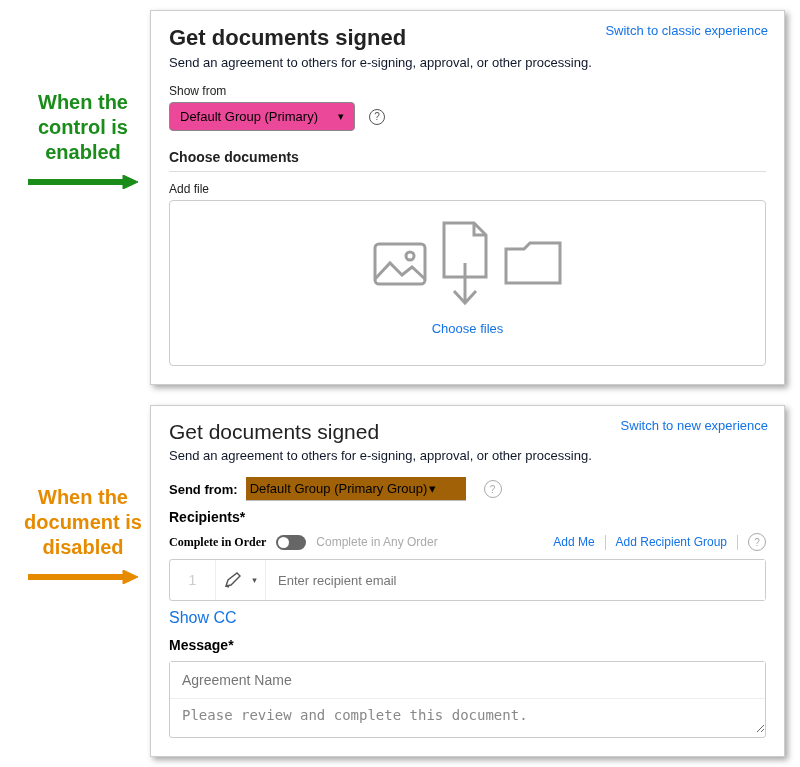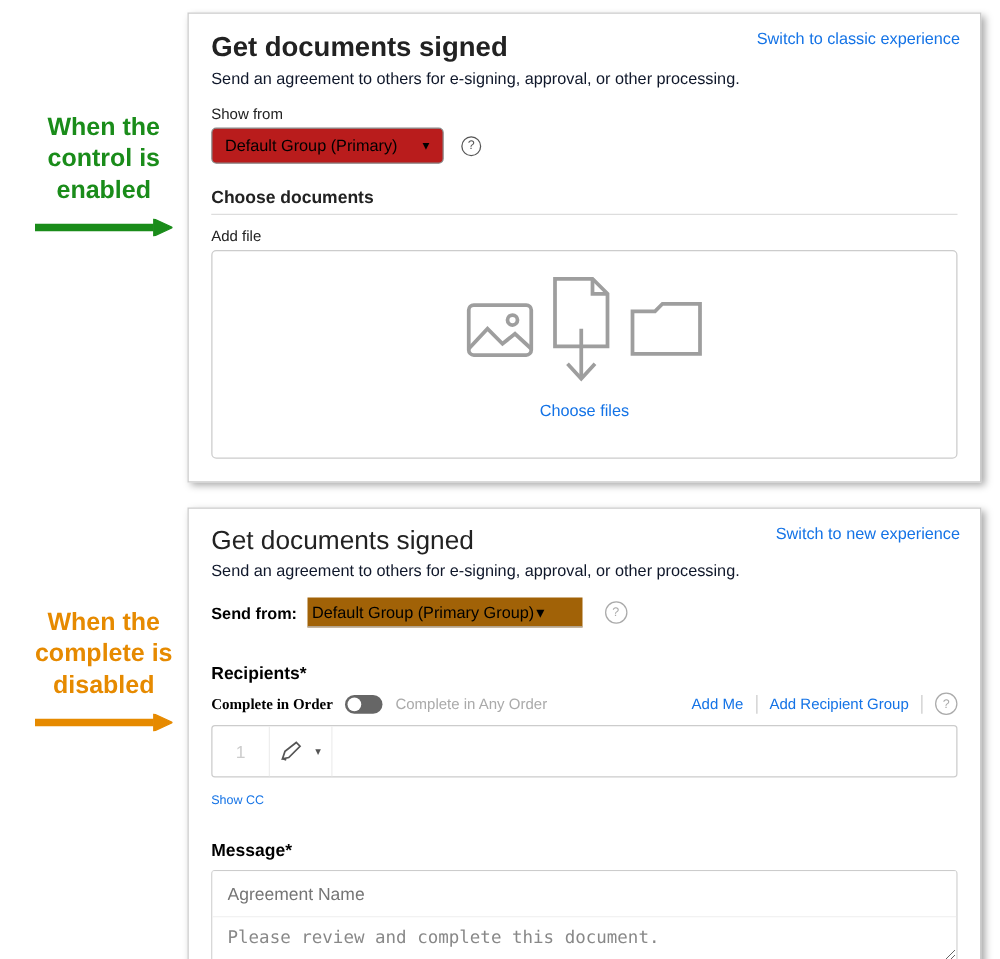--- a/index.html
+++ b/index.html
@@ -69,21 +69,21 @@
       display: block;
     }
     .select-box {
       display: inline-flex;
       align-items: center;
       border: 1px solid #888;
       border-radius: 4px;
       padding: 6px 10px;
       font-size: 13px;
       cursor: pointer;
-      background: #b91c1c;
+      background: #ec4899;
     }
     .chevron {
       margin-left: 20px;
       font-size: 11px;
     }
     .help-icon {
       display: inline-flex;
       align-items: center;
       justify-content: center;
       width: 16px;
@@ -128,21 +128,21 @@
       cursor: pointer;
       display: inline-block;
       margin-top: 6px;
     }
     
     .panel2 h1 { font-weight: 400; font-size: 21px; }
     .inline-row {
       display: flex;
       align-items: center;
       gap: 8px;
-      margin-bottom: 28px;
+      margin-bottom: 8px;
     }
     .send-from-label2 {
       font-size: 13px;
       font-weight: 600;
     }
     .underline-select {
       border: none;
       border-bottom: 1px solid #bbb;
       padding: 4px 30px 4px 4px;
       font-size: 13px;
@@ -210,24 +210,24 @@
     .recipient-row .role { width: 50px; }
     .recipient-row input {
       flex: 1;
       border: none;
       padding: 0 12px;
       font-size: 13px;
       outline: none;
     }
     .show-cc {
       color: #1473e6;
-      font-size: 10px;
+      font-size: 16px;
       cursor: pointer;
       display: inline-block;
-      margin-bottom: 26px;
+      margin-bottom: 10px;
     }
     .msg-box {
       border: 1px solid #ccc;
       border-radius: 3px;
     }
     .msg-box input {
       width: 100%;
       border: none;
       border-bottom: 1px solid #eee;
       padding: 10px 12px;
@@ -287,21 +287,21 @@
           <path d="M4 10 H22 L28 4 H58 V44 H4 Z"></path>
         </svg>
       </div>
       <span class="choose-link">Choose files</span>
     </div>
   </div>
 </div>
 
 <div class="panel-wrap">
   <div class="annotation orange">
-    <span>When the complete is disabled</span>
+    <span>When the document is disabled</span>
     <svg class="arrow orange" viewBox="0 0 110 14">
       <line class="arrow-line" x1="0" y1="7" x2="95" y2="7"></line>
       <polygon class="arrow-head" points="95,0 110,7 95,14"></polygon>
     </svg>
   </div>
   <div class="panel panel2">
     <span class="switch-link">Switch to new experience</span>
     <h1>Get documents signed</h1>
     <p class="sub">Send an agreement to others for e-signing, approval, or other processing.</p>
 
@@ -330,20 +330,21 @@
 
     <div class="recipient-row">
       <div class="cell num">1</div>
       <div class="cell role">
         <svg width="26" height="18" viewBox="0 0 26 18" stroke="#555" fill="none" stroke-width="1.4">
           <path d="M2 15 L4 9 L13 2 L16 5 L7 14 Z"></path>
           <path d="M2 15 L5 16"></path>
         </svg>
         <span style="font-size:9px;margin-left:2px;color:#555">▾</span>
       </div>
+      <input type="text" placeholder="Enter recipient email" style="">
     </div>
 
     <span class="show-cc">Show CC</span>
 
     <div class="fieldset-label">Message*</div>
     <div class="msg-box">
       <input type="text" placeholder="Agreement Name" style="">
       <textarea style="">Please review and complete this document.</textarea>
     </div>
   </div>

